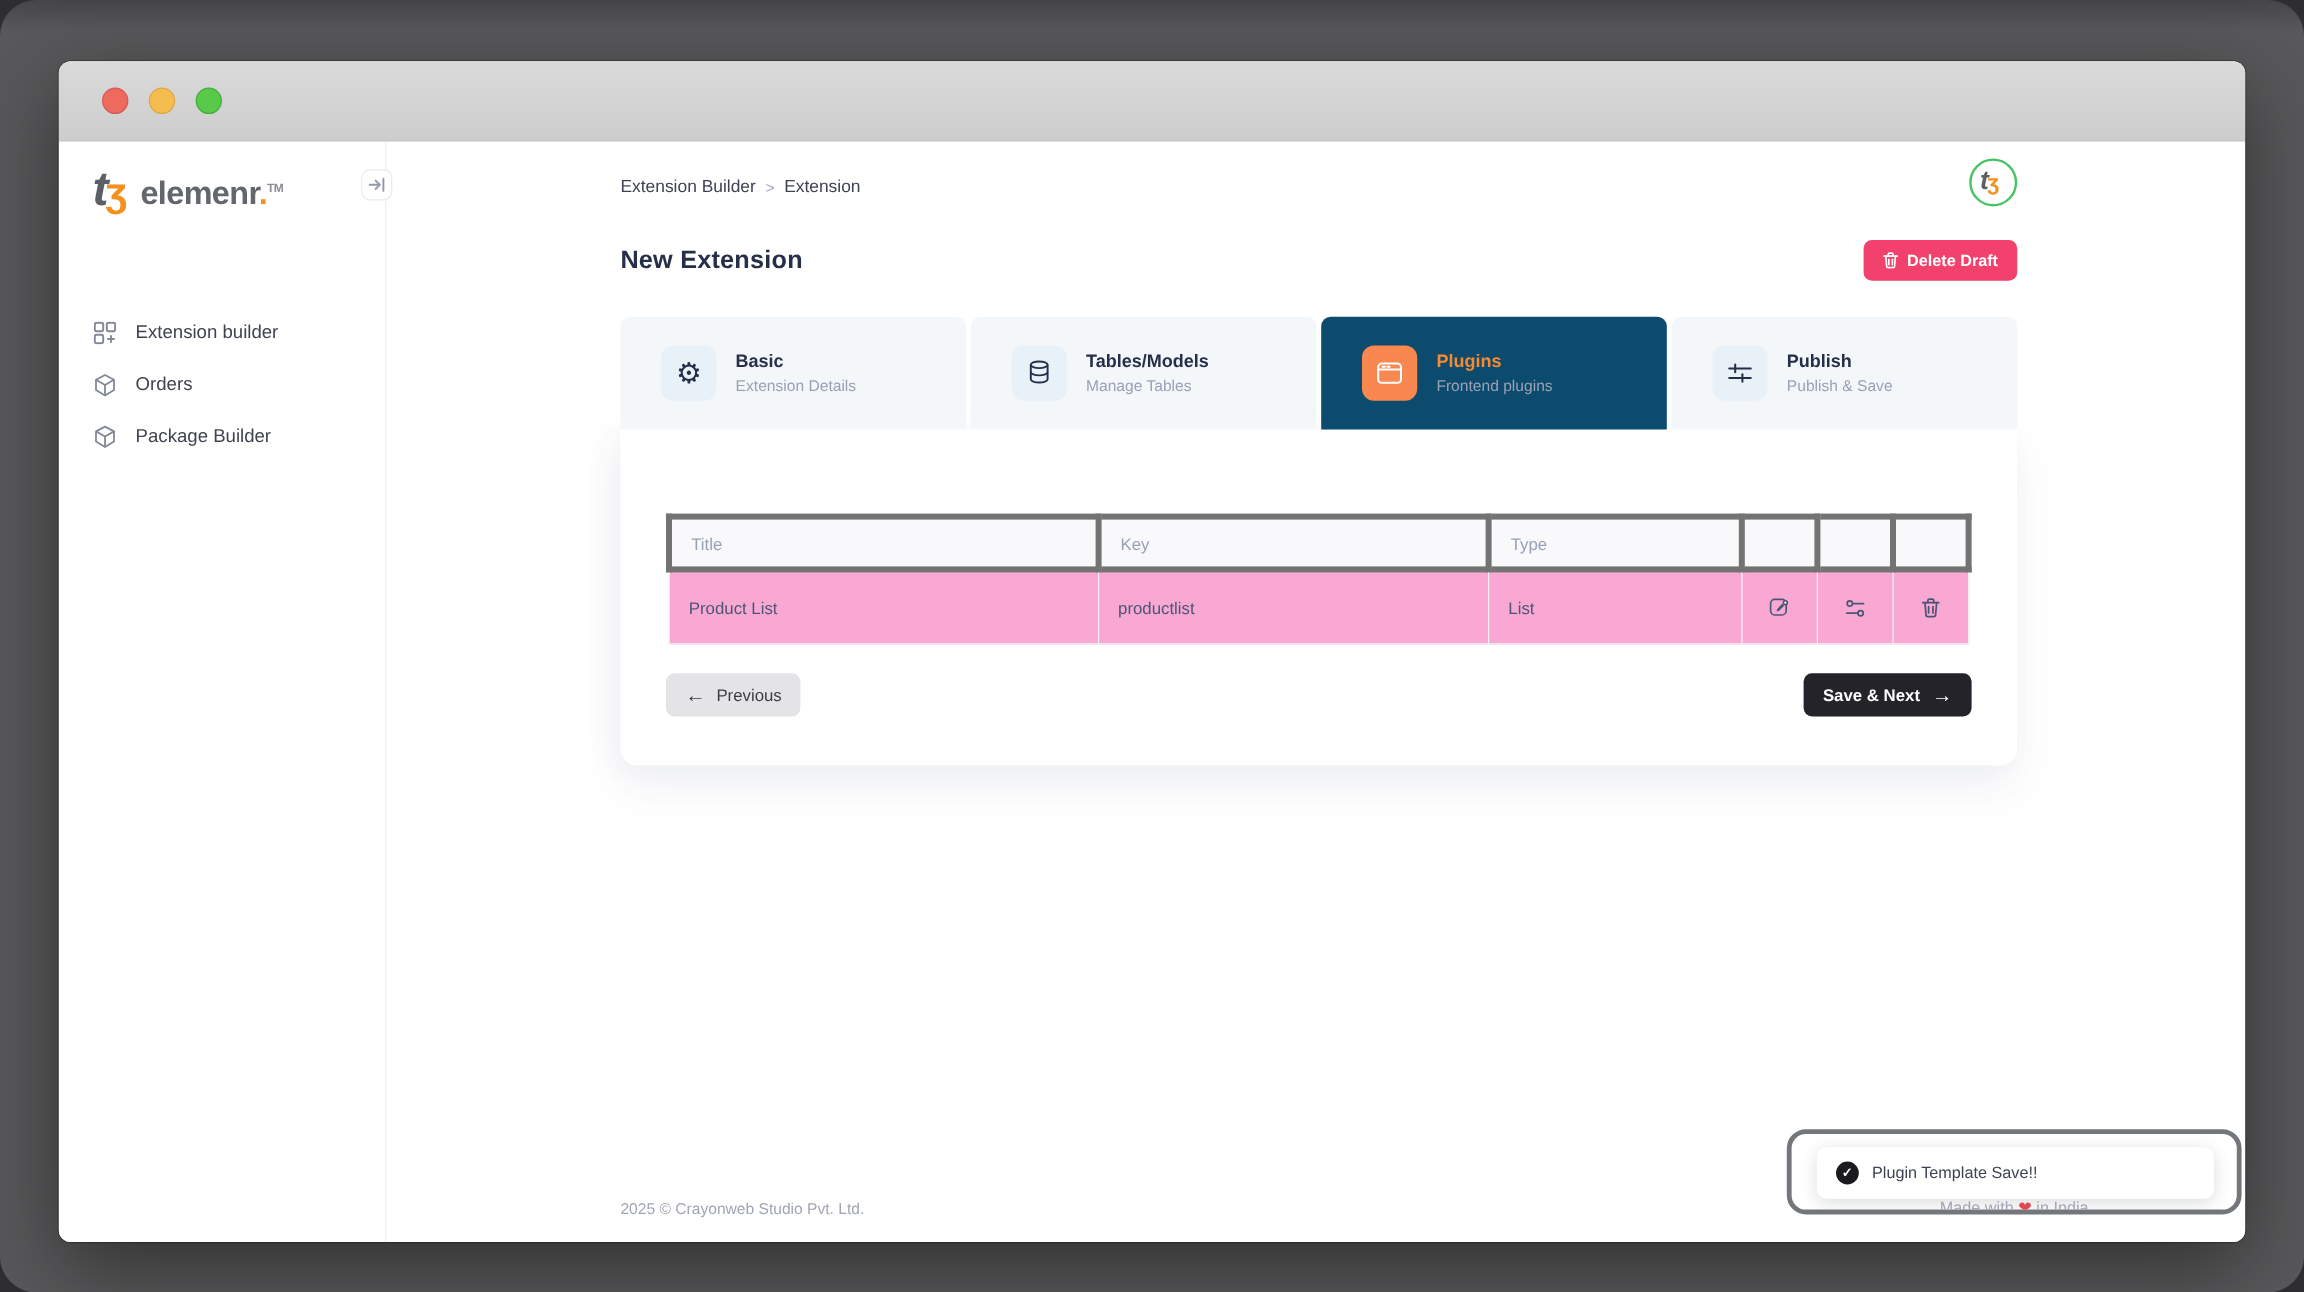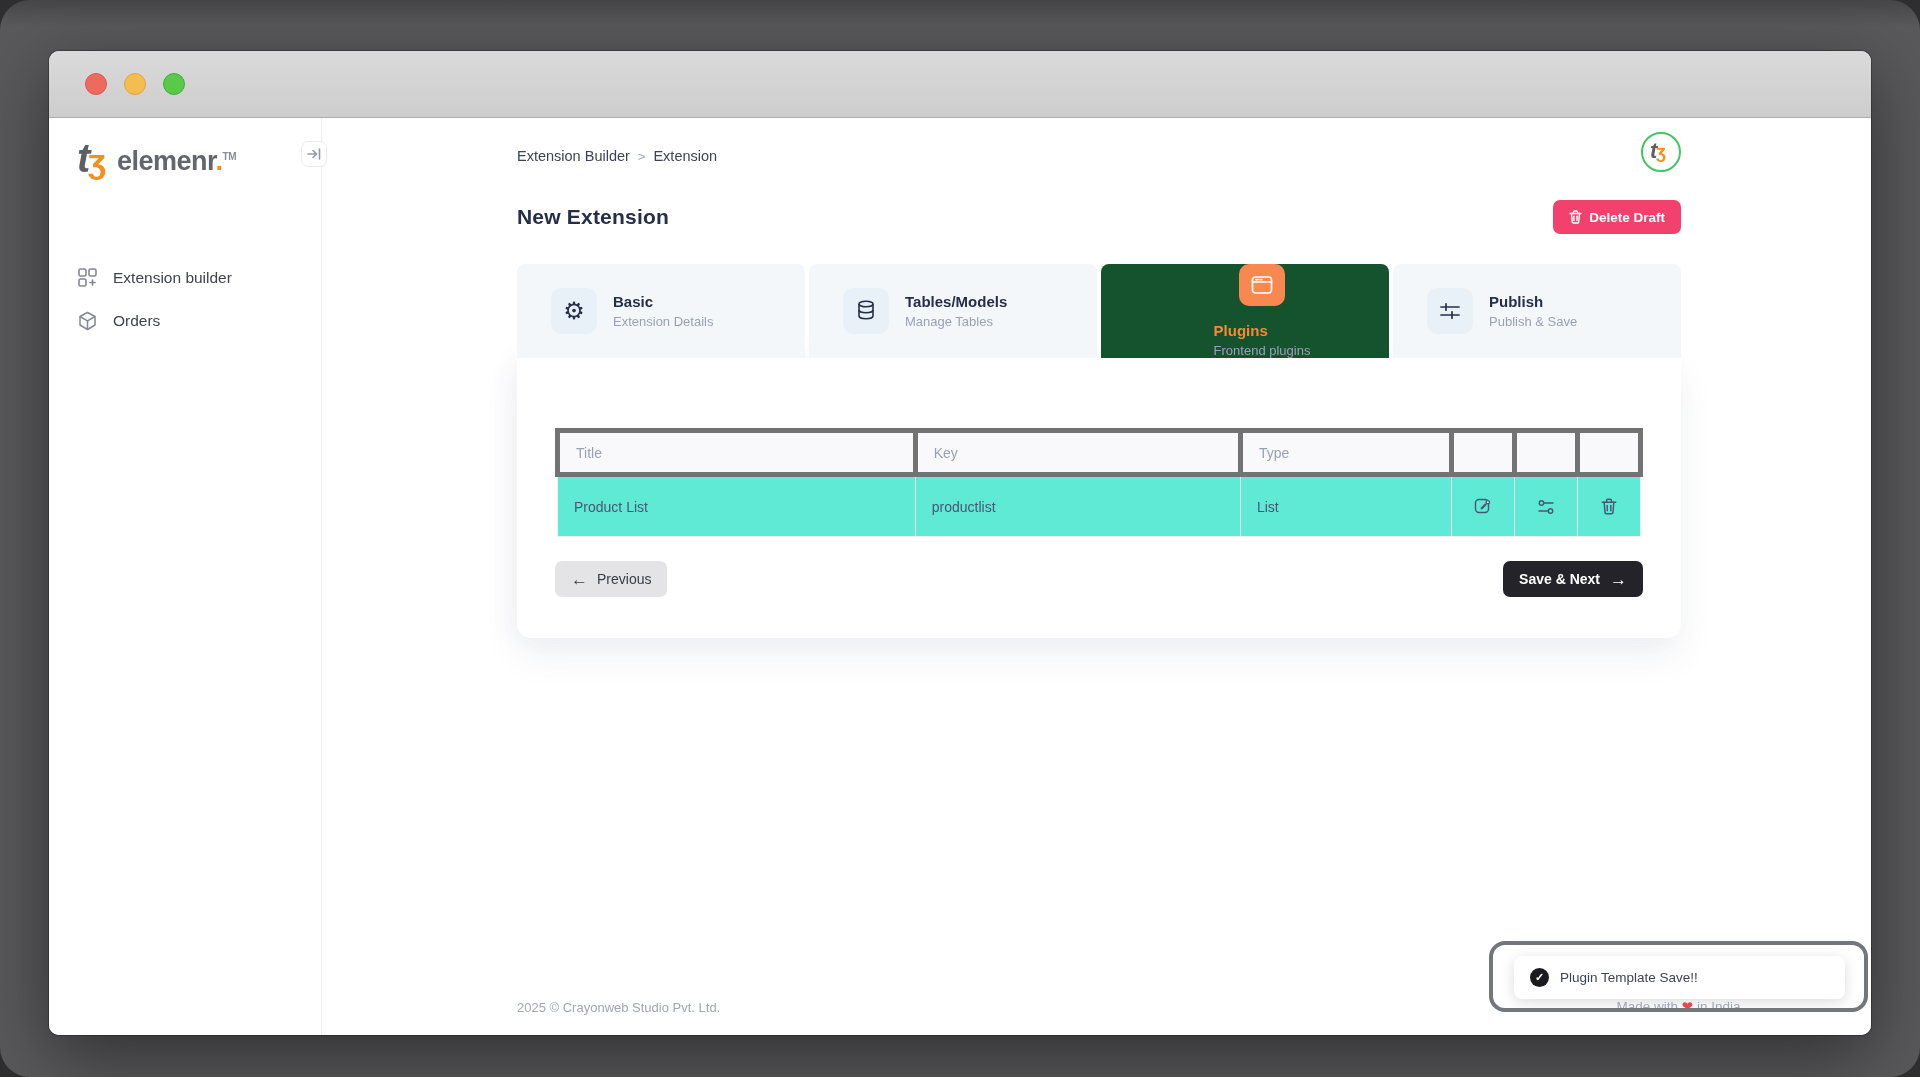--- a/index.html
+++ b/index.html
@@ -69,21 +69,21 @@
     font-size:13.5px; font-weight:bold; padding:0 16px; height:34px;
     display:flex; align-items:center; gap:7px; cursor:pointer; font-family:inherit;
   }
 
   
   .steps { margin-top:30px; display:grid; grid-template-columns:1fr 1fr 1fr 1fr; gap:4px; }
   .step {
     height:94px; background:#f4f7f9; border-radius:8px 8px 0 0;
     display:flex; align-items:center; gap:16px; padding-left:34px; cursor:pointer;
   }
-  .step.active { background:#14532d;flex-direction:column; }
+  .step.active { background:#0c4a6e; }
   .step-icon {
     width:46px; height:46px; border-radius:10px; background:#e8f1f8;
     display:flex; align-items:center; justify-content:center; color:#252f4a; font-size:24px;
   }
   .step.active .step-icon { background:#f88850; color:#fff; }
   .step-title { font-size:15px; font-weight:bold; color:#252f4a; }
   .step.active .step-title { color:#f68a2e; }
   .step-sub { font-size:13px; color:#99a1b7; margin-top:4px; }
 
   
@@ -99,21 +99,21 @@
     display:flex; align-items:center; gap:7px; cursor:pointer; font-family:inherit;
   }
   .btn-light .plus { font-size:16px; color:#99a1b7; }
 
   table.plugins { width:100%; border-collapse:collapse; margin-top:34px; }
   table.plugins th {
     background:#f9f9fb; border:5px solid #737373; height:44px; text-align:left;
     font-size:14px; font-weight:normal; color:#99a1b7; padding:0 16px;
   }
   table.plugins td {
-    border:1px solid #f1f1f4; height:62px; font-size:14px; color:#4b5675; padding:0 16px; background:#5eead4;
+    border:1px solid #f1f1f4; height:62px; font-size:14px; color:#4b5675; padding:0 16px; background:#f9a8d4;
   }
   .col-title { width:33%; } .col-key { width:30%; } .col-type { width:19.5%; }
   .col-act { width:5.8%; }
   td.act { text-align:center; padding:0; color:#99a1b7; cursor:pointer; }
 
   .panel-actions { margin-top:24px; display:flex; align-items:center; justify-content:space-between; }
   .btn-prev {
     background:#e4e4e6; color:#3a3d46; border:none; border-radius:7px; height:36px; padding:0 16px;
     font-size:14px; font-weight:500; display:flex; align-items:center; gap:9px; cursor:pointer; font-family:inherit;
   }
@@ -197,20 +197,30 @@
           </div>
           <div class="nav-item">
             <span class="nicon">
               <svg width="19" height="20" viewBox="0 0 19 20" fill="none" stroke="currentColor" stroke-width="1.5" stroke-linejoin="round">
                 <path d="M9.5 1.5 L17 5.5 V14 L9.5 18.5 L2 14 V5.5 Z"></path>
                 <path d="M2 5.5 L9.5 9.8 L17 5.5"></path>
                   <path d="M9.5 9.8 V18.5"></path>
               </svg>
             </span>
             <span class="nlabel">Orders</span>
+          </div>
+          <div class="nav-item">
+            <span class="nicon">
+              <svg width="19" height="20" viewBox="0 0 19 20" fill="none" stroke="currentColor" stroke-width="1.5" stroke-linejoin="round">
+                <path d="M9.5 1.5 L17 5.5 V14 L9.5 18.5 L2 14 V5.5 Z"></path>
+                <path d="M2 5.5 L9.5 9.8 L17 5.5"></path>
+                  <path d="M9.5 9.8 V18.5"></path>
+              </svg>
+            </span>
+            <span class="nlabel">Package Builder</span>
           </div>
         </nav>
       </aside>
 
       <main class="main">
         <div class="content">
 
           <div class="crumb-row">
             <span class="crumb">Extension Builder</span>
             <span class="crumb-sep">&gt;</span>

